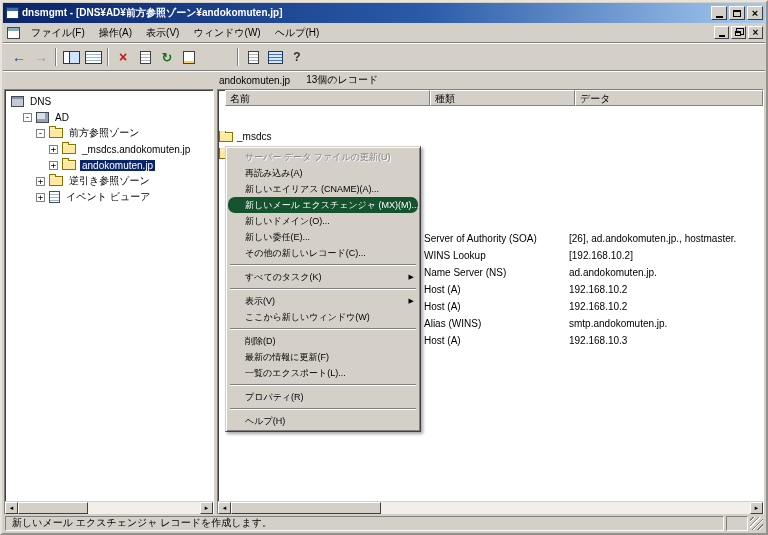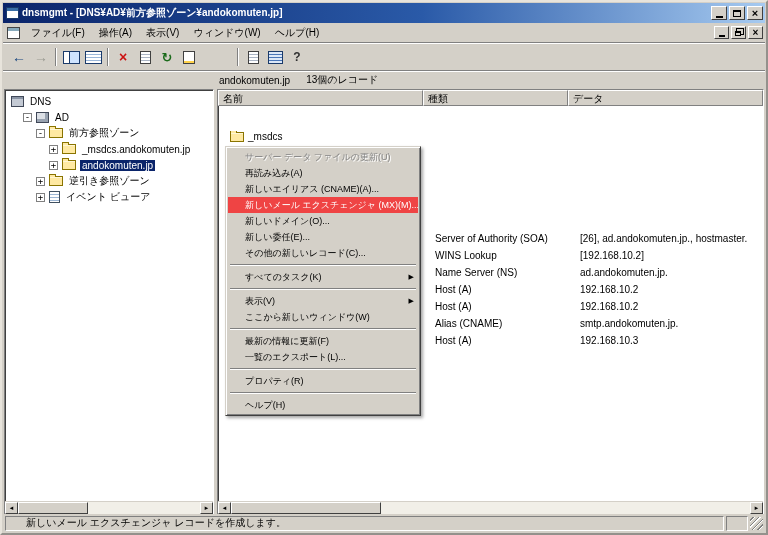--- a/index.html
+++ b/index.html
@@ -89,26 +89,26 @@
   .icon-server { width:13px; height:11px; flex:none; margin-right:4px; background:#dce0e6;
                  border:1px solid #404858; box-shadow:inset -3px -3px 0 #98a2b0; }
   .icon-folder { width:14px; height:10px; flex:none; margin-right:4px; background:#ffe9a2;
                  border:1px solid #8a7400; box-shadow:inset 0 1px 0 #fff6d4; position:relative; }
   .icon-folder::before { content:""; position:absolute; left:-1px; top:-3px; width:5px; height:2px;
                          background:#ffe9a2; border:1px solid #8a7400; border-bottom:none; }
   .icon-log { width:11px; height:12px; flex:none; margin-right:4px; border:1px solid #405060;
               background:repeating-linear-gradient(180deg,#fff 0 2px,#9cb6d4 2px 3px); }
 
   
-  .lv-head { display:flex; height:16px; }
+  .lv-head { display:flex; height:16px;padding-left:7px; }
   .hcell { background:#d4d0c8; border:1px solid; border-color:#fff #808080 #808080 #fff;
            padding:1px 4px; white-space:nowrap; overflow:hidden; }
   .c-name { width:205px; } .c-type { width:145px; } .c-data { flex:1; }
   .lv-row { display:flex; height:17px; align-items:center; }
-  .cell { white-space:nowrap; overflow:hidden; padding-left:12px;margin-top:44px; }
+  .cell { white-space:nowrap; overflow:hidden; padding-left:1px;margin-top:44px; }
   .cell.c-name { display:flex; align-items:center; }
   .lv-body { position:absolute; top:0; left:0; right:0; bottom:14px; overflow:hidden; }
 
   
   .hscroll { position:absolute; left:0; right:0; bottom:0; height:13px; background:#f1efe8;
              display:flex; border-top:1px solid #d4d0c8; }
   .sbtn { width:13px; height:12px; flex:none; background:#d4d0c8; border:1px solid;
           border-color:#fff #404040 #404040 #fff; font-size:6px; display:flex;
           align-items:center; justify-content:center; }
   .hthumb { height:12px; flex:none; background:#d4d0c8; border:1px solid;
@@ -117,29 +117,29 @@
   .sb-track { flex:1; }
 
   
   .cmenu { position:absolute; left:223px; top:144px; width:max-content; min-width:178px; max-width:196px;
            background:#d4d0c8; border:1px solid; border-color:#d4d0c8 #404040 #404040 #d4d0c8;
            box-shadow:inset 1px 1px 0 #fff, inset -1px -1px 0 #808080, 2px 2px 3px rgba(0,0,0,0.35);
            padding:2px; z-index:10; font-size:9px; }
   .citem { position:relative; height:16px; line-height:16px; padding:0 16px 0 17px;
            white-space:nowrap; overflow:hidden; }
   .citem.disabled { color:#848484; text-shadow:1px 1px 0 #fff; }
-  .citem.hl { background:#ef4444; color:#fff; }
+  .citem.hl { background:#14532d; color:#fff;border-radius:7px; }
   .citem .subarrow { position:absolute; right:4px; top:0; font-size:7px; }
   .msep { height:2px; margin:3px 2px; border-top:1px solid #808080; border-bottom:1px solid #fff; }
 
   
   .statusbar { position:absolute; left:1px; right:1px; bottom:1px; height:18px; background:#d4d0c8;
                display:flex; align-items:center; gap:2px; padding:1px 2px 1px 2px; }
   .statusfield { flex:1; height:15px; border:1px solid; border-color:#808080 #fff #fff #808080;
-                 display:flex; align-items:center; padding-left:20px; white-space:nowrap; overflow:hidden; }
+                 display:flex; align-items:center; padding-left:6px; white-space:nowrap; overflow:hidden; }
   .statusfield-sm { width:22px; height:15px; border:1px solid; border-color:#808080 #fff #fff #808080; }
   .grip { width:13px; height:13px;
           background:repeating-linear-gradient(135deg,transparent 0 2px,#808080 2px 3px,#fff 3px 4px); }
 </style>
 </head>
 <body>
 
 <div class="window">
 
   <div class="titlebar">
@@ -334,21 +334,21 @@
           <span class="cell c-type">Host (A)</span>
           <span class="cell c-data">192.168.10.2</span>
         </div>
         <div class="lv-row">
           <span class="cell c-name"></span>
           <span class="cell c-type">Host (A)</span>
           <span class="cell c-data">192.168.10.2</span>
         </div>
         <div class="lv-row">
           <span class="cell c-name"></span>
-          <span class="cell c-type">Alias (CNAME)</span>
+          <span class="cell c-type">Alias (WINS)</span>
           <span class="cell c-data">smtp.andokomuten.jp.</span>
         </div>
         <div class="lv-row">
           <span class="cell c-name"></span>
           <span class="cell c-type">Host (A)</span>
           <span class="cell c-data">192.168.10.3</span>
         </div>
       </div>
       <div class="hscroll">
         <span class="sbtn">
@@ -370,20 +370,21 @@
     <div class="citem hl">新しいメール エクスチェンジャ (MX)(M)...</div>
     <div class="citem">新しいドメイン(O)...</div>
     <div class="citem">新しい委任(E)...</div>
     <div class="citem">その他の新しいレコード(C)...</div>
     <div class="msep"></div>
     <div class="citem"><span>すべてのタスク(K)</span><span class="subarrow">▶</span></div>
     <div class="msep"></div>
     <div class="citem"><span>表示(V)</span><span class="subarrow">▶</span></div>
     <div class="citem">ここから新しいウィンドウ(W)</div>
     <div class="msep"></div>
+    <div class="citem">削除(D)</div>
     <div class="citem">最新の情報に更新(F)</div>
     <div class="citem">一覧のエクスポート(L)...</div>
     <div class="msep"></div>
     <div class="citem">プロパティ(R)</div>
     <div class="msep"></div>
     <div class="citem">ヘルプ(H)</div>
   </div>
 
   <div class="statusbar">
     <div class="statusfield">新しいメール エクスチェンジャ レコードを作成します。</div>

